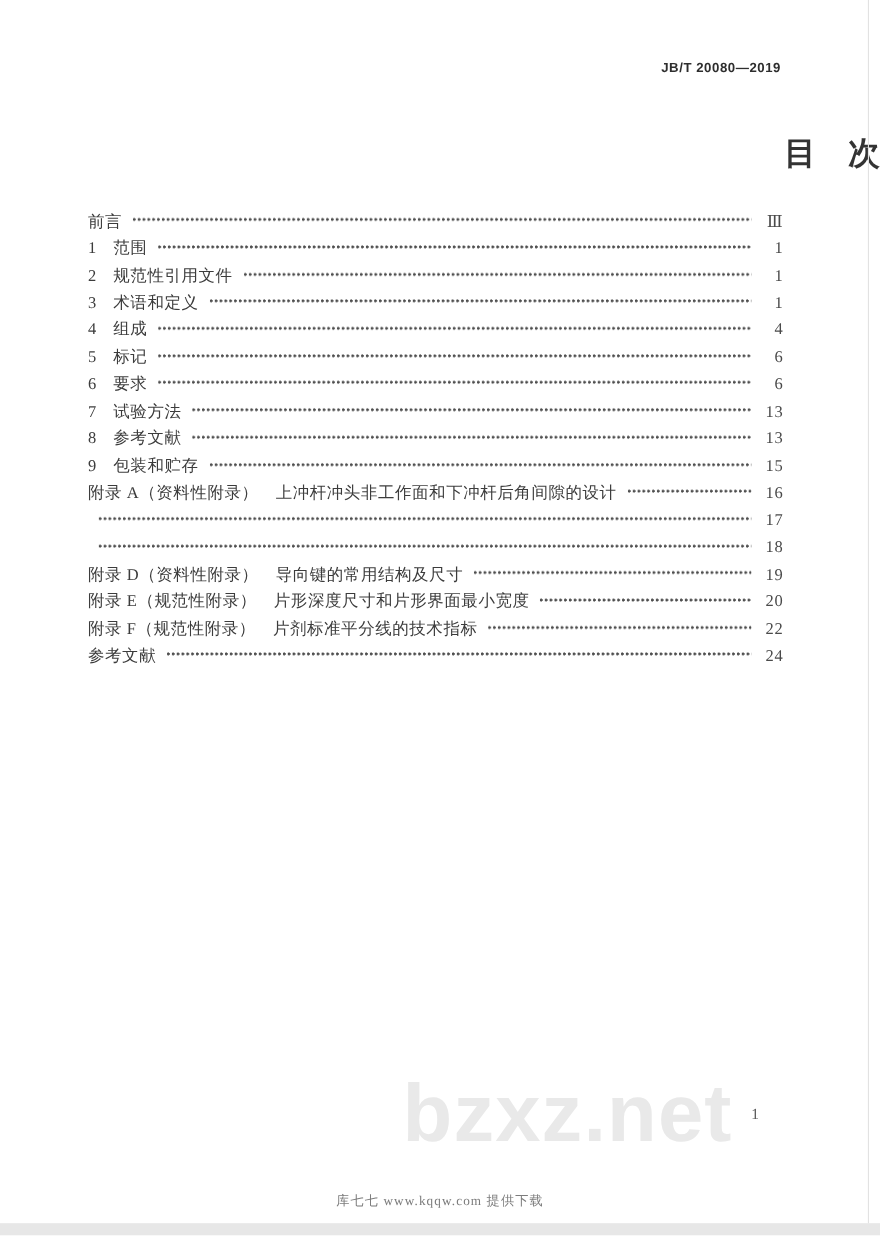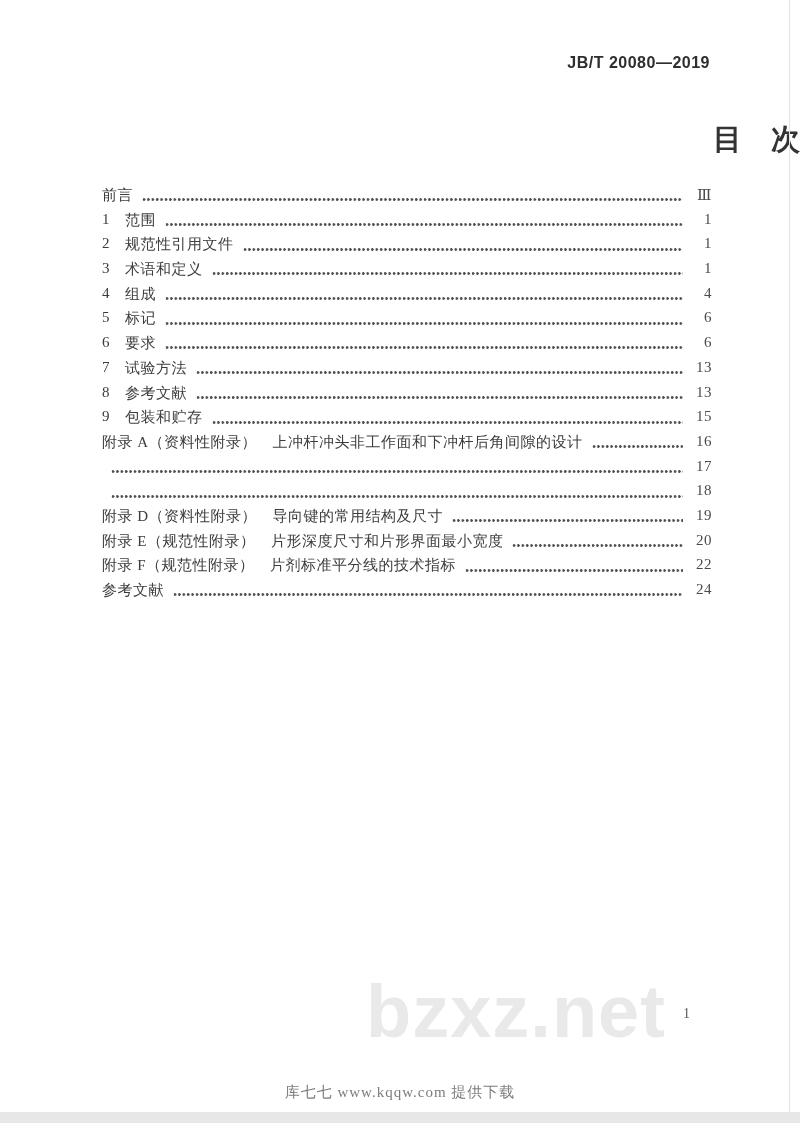--- a/index.html
+++ b/index.html
@@ -21,21 +21,21 @@
     left: 789px;
     top: 0;
     width: 1px;
     height: 1112px;
     background: #e2e2e2;
   }
   .doc-code {
     position: absolute;
     top: 54px;
     right: 90px;
-    font-size: 16px;
+    font-size: 12px;
     font-weight: bold;
     letter-spacing: 0.5px;
     color: #2e2e2e;
     font-family: "Liberation Sans", "DejaVu Sans", sans-serif;
   }
   .doc-title {
     position: absolute;
     top: 120px;
     left: 0;
     width: 100%;
@@ -46,27 +46,26 @@
     font-family: "Liberation Sans", "DejaVu Sans", sans-serif;
   }
   .toc {
     position: absolute;
     left: 80px;
     top: 186px;
     width: 632px;
   }
   .toc-row {
     display: flex;
-    align-items: flex-start;
+    align-items: flex-end;
     height: 24.7px;
     font-size: 15px;
     letter-spacing: 0.5px;
     color: #3c3c3c;
     white-space: nowrap;
-    margin-left: 22px;
   }
   .toc-num {
     display: inline-block;
     width: 23px;
     flex: 0 0 auto;
   }
   .toc-label { flex: 0 0 auto; }
   .toc-dots {
     flex: 1 1 auto;
     height: 5px;
@@ -101,21 +100,21 @@
     top: 1006px;
     font-size: 14px;
     color: #5a5a5a;
   }
   .footer-note {
     position: absolute;
     top: 1083px;
     left: 0;
     width: 100%;
     text-align: center;
-    font-size: 15px;
+    font-size: 12px;
     letter-spacing: 1px;
     color: #7c7c7c;
   }
   .footer-strip {
     position: absolute;
     left: 0;
     top: 1112px;
     width: 100%;
     height: 11px;
     background: #e7e7e7;

